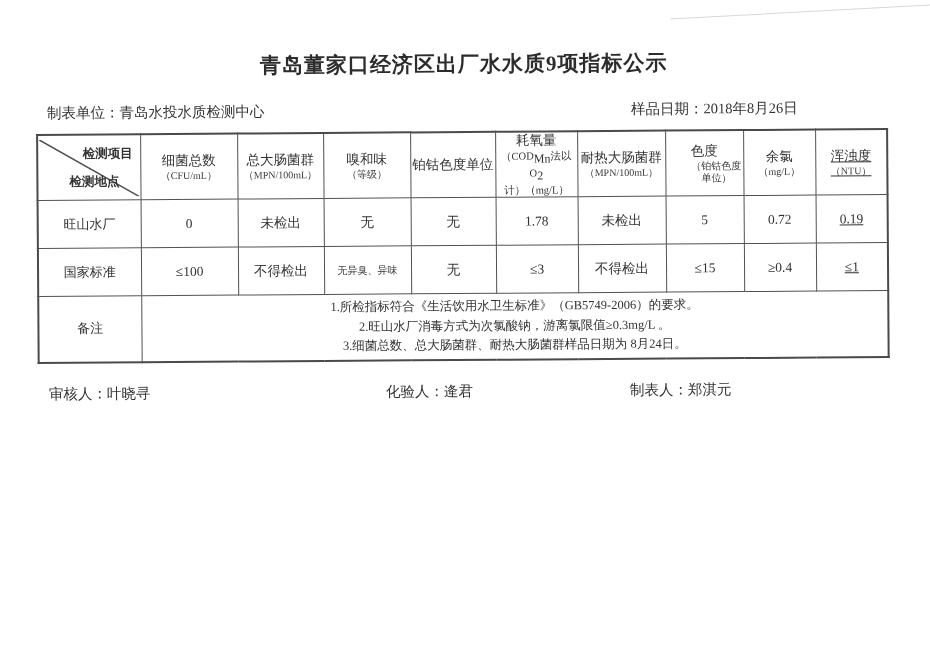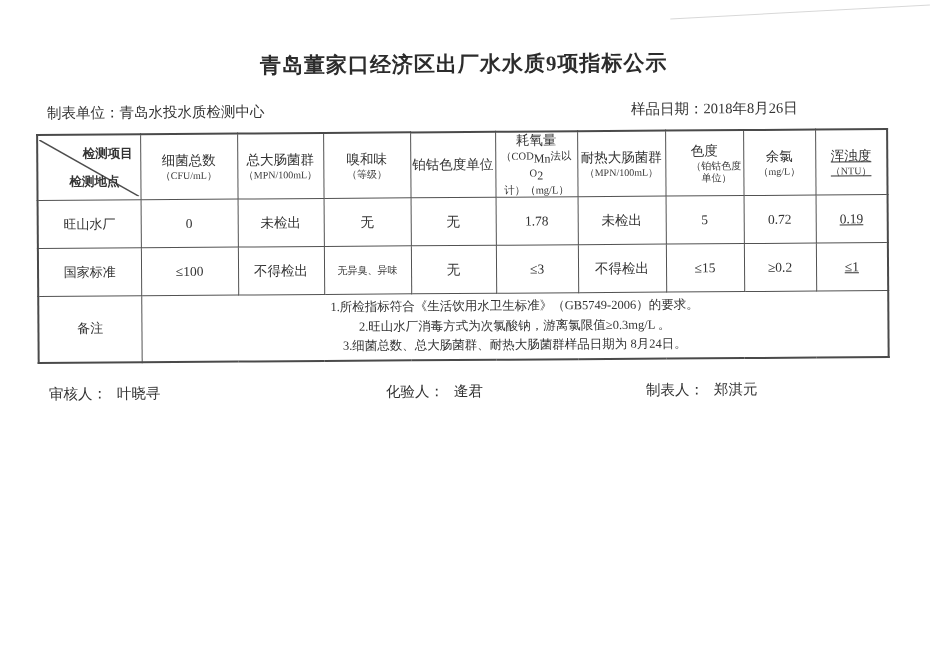--- a/index.html
+++ b/index.html
@@ -93,22 +93,22 @@
     padding: 6px 8px 6px 9px;
   }
   td.remarks-content .remark-line {
     font-size: 12.5px;
     line-height: 1.55;
     white-space: nowrap;
   }
   .footer-sign { position: absolute; top: 382px; left: 0; width: 100%; font-size: 14.5px; }
   .sign-reviewer { position: absolute; left: 48px;  top: 0; }
   .sign-tester   { position: absolute; left: 385px; top: 0; }
-  .sign-maker    { position: absolute; left: 645px; top: 0; }
-  .sign-name { margin-left: 10px; }
+  .sign-maker    { position: absolute; left: 629px; top: 0; }
+  .sign-name { }
 </style>
 </head>
 <body>
 
 <div class="sheet">
 
   <div class="artifact-line"></div>
 
   <div class="doc-title">青岛董家口经济区出厂水水质9项指标公示</div>
 
@@ -197,21 +197,21 @@
 
     <tr class="data-row">
       <td class="label-cell">国家标准</td>
       <td class="value-cell">≤100</td>
       <td class="value-cell">不得检出</td>
       <td class="value-cell" style="font-size:10px">无异臭、异味</td>
       <td class="value-cell">无</td>
       <td class="value-cell">≤3</td>
       <td class="value-cell">不得检出</td>
       <td class="value-cell">≤15</td>
-      <td class="value-cell">≥0.2</td>
+      <td class="value-cell">≥0.4</td>
       <td class="value-cell faded-l">≤1</td>
     </tr>
 
     <tr class="remarks-row">
       <td class="label-cell">备注</td>
       <td class="remarks-content" colspan="9">
         <div class="remark-line">1.所检指标符合《生活饮用水卫生标准》（GB5749-2006）的要求。</div>
         <div class="remark-line">2.旺山水厂消毒方式为次氯酸钠，游离氯限值≥0.3mg/L 。</div>
         <div class="remark-line">3.细菌总数、总大肠菌群、耐热大肠菌群样品日期为 8月24日。</div>
       </td>

